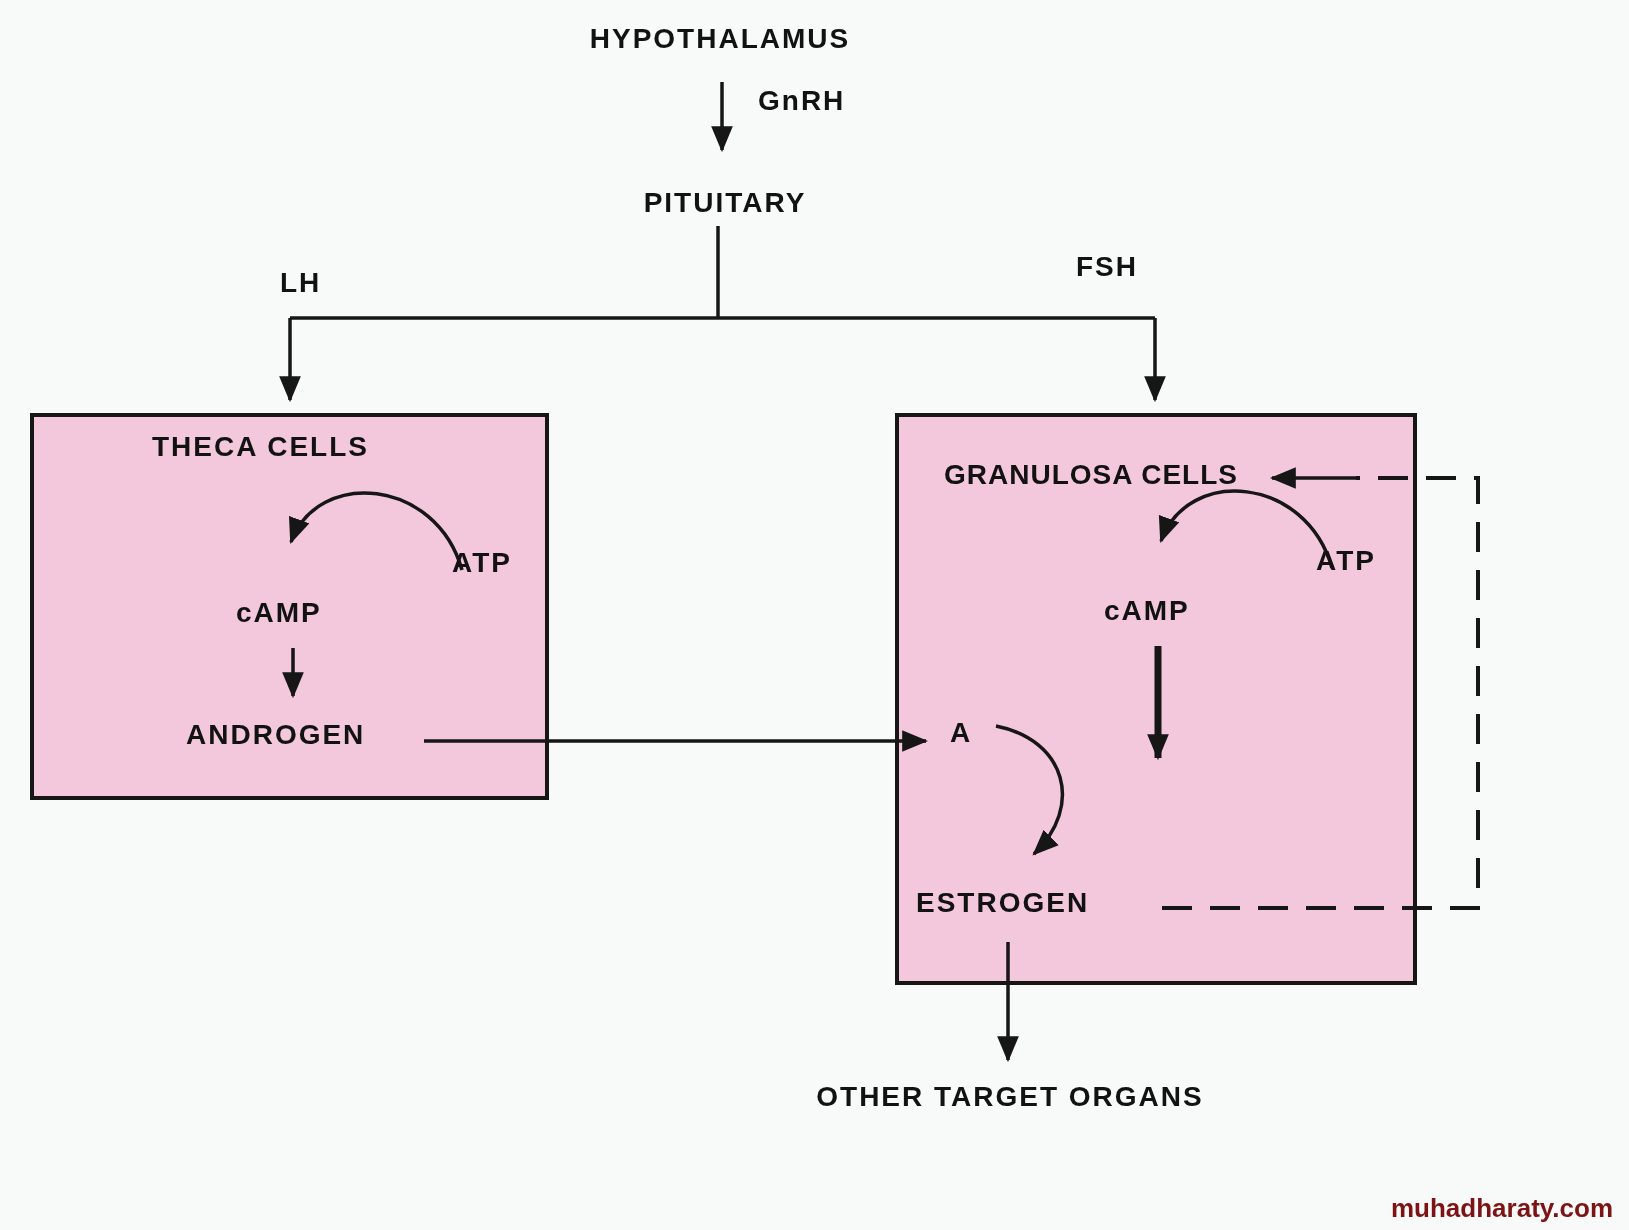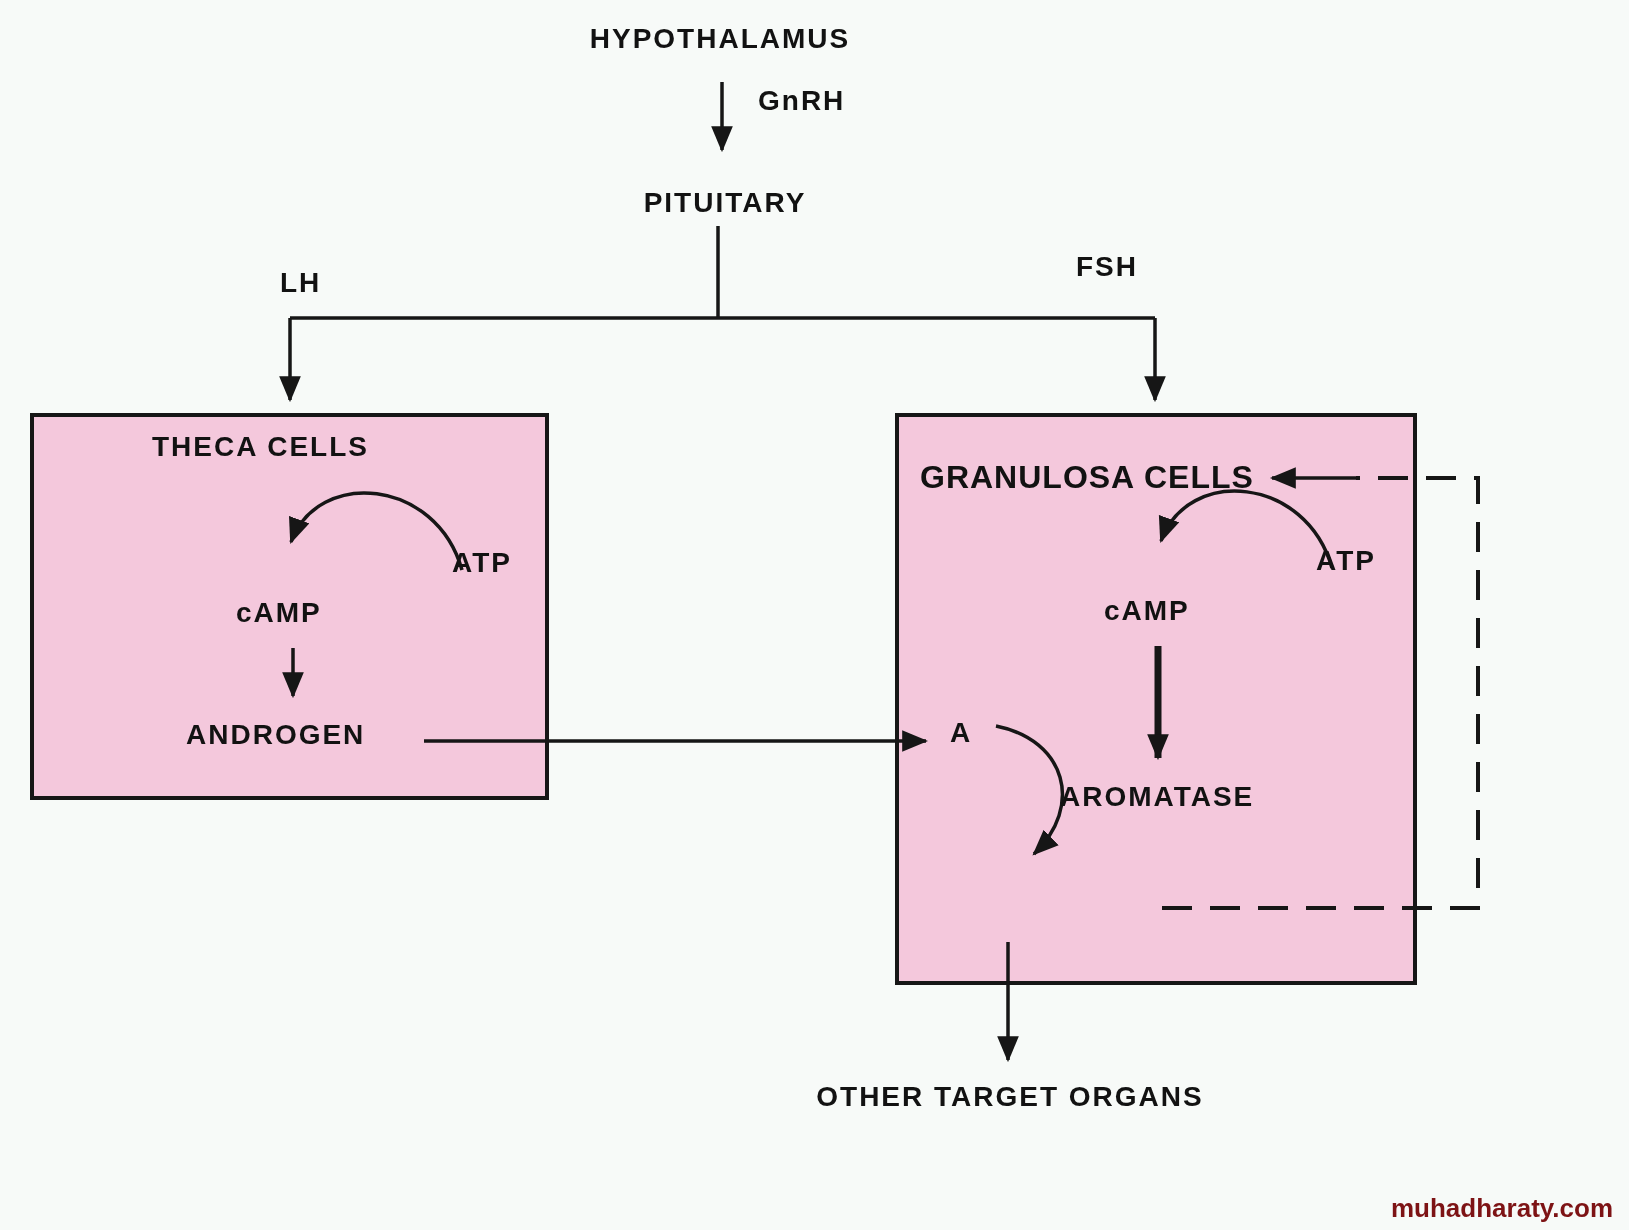--- a/index.html
+++ b/index.html
@@ -36,21 +36,21 @@
   .lbl{
     position:absolute;
     z-index:3;
     font-weight:700;
     font-size:28px;
     letter-spacing:2px;
     white-space:nowrap;
     line-height:1.1;
   }
   .lbl.center{text-align:center;}
-  .lbl.condensed{font-size:32px;letter-spacing:1px;}
+  .lbl.condensed{font-size:28px;letter-spacing:1px;margin-left:24px;}
   .watermark{
     position:absolute;
     right:16px;bottom:6px;
     z-index:3;
     font-weight:700;
     font-size:26px;
     letter-spacing:0;
     color:var(--watermark);
   }
 </style>
@@ -101,19 +101,19 @@
 
   <div class="lbl" style="left:152px;top:432px;">THECA CELLS</div>
   <div class="lbl" style="left:452px;top:548px;">ATP</div>
   <div class="lbl" style="left:236px;top:598px;">cAMP</div>
   <div class="lbl" style="left:186px;top:720px;">ANDROGEN</div>
 
   <div class="lbl condensed" style="left:920px;top:460px;">GRANULOSA CELLS</div>
   <div class="lbl" style="left:1316px;top:546px;">ATP</div>
   <div class="lbl" style="left:1104px;top:596px;">cAMP</div>
   <div class="lbl" style="left:950px;top:718px;">A</div>
-  <div class="lbl" style="left:1060px;top:782px;">AROMATASE</div>
+  <div class="lbl" style="left:916px;top:888px;">ESTROGEN</div>
 
   <div class="lbl center" style="left:735px;top:1082px;width:550px;">OTHER TARGET ORGANS</div>
 
   <div class="watermark">muhadharaty.com</div>
 
 </div>
 
 </body></html>

